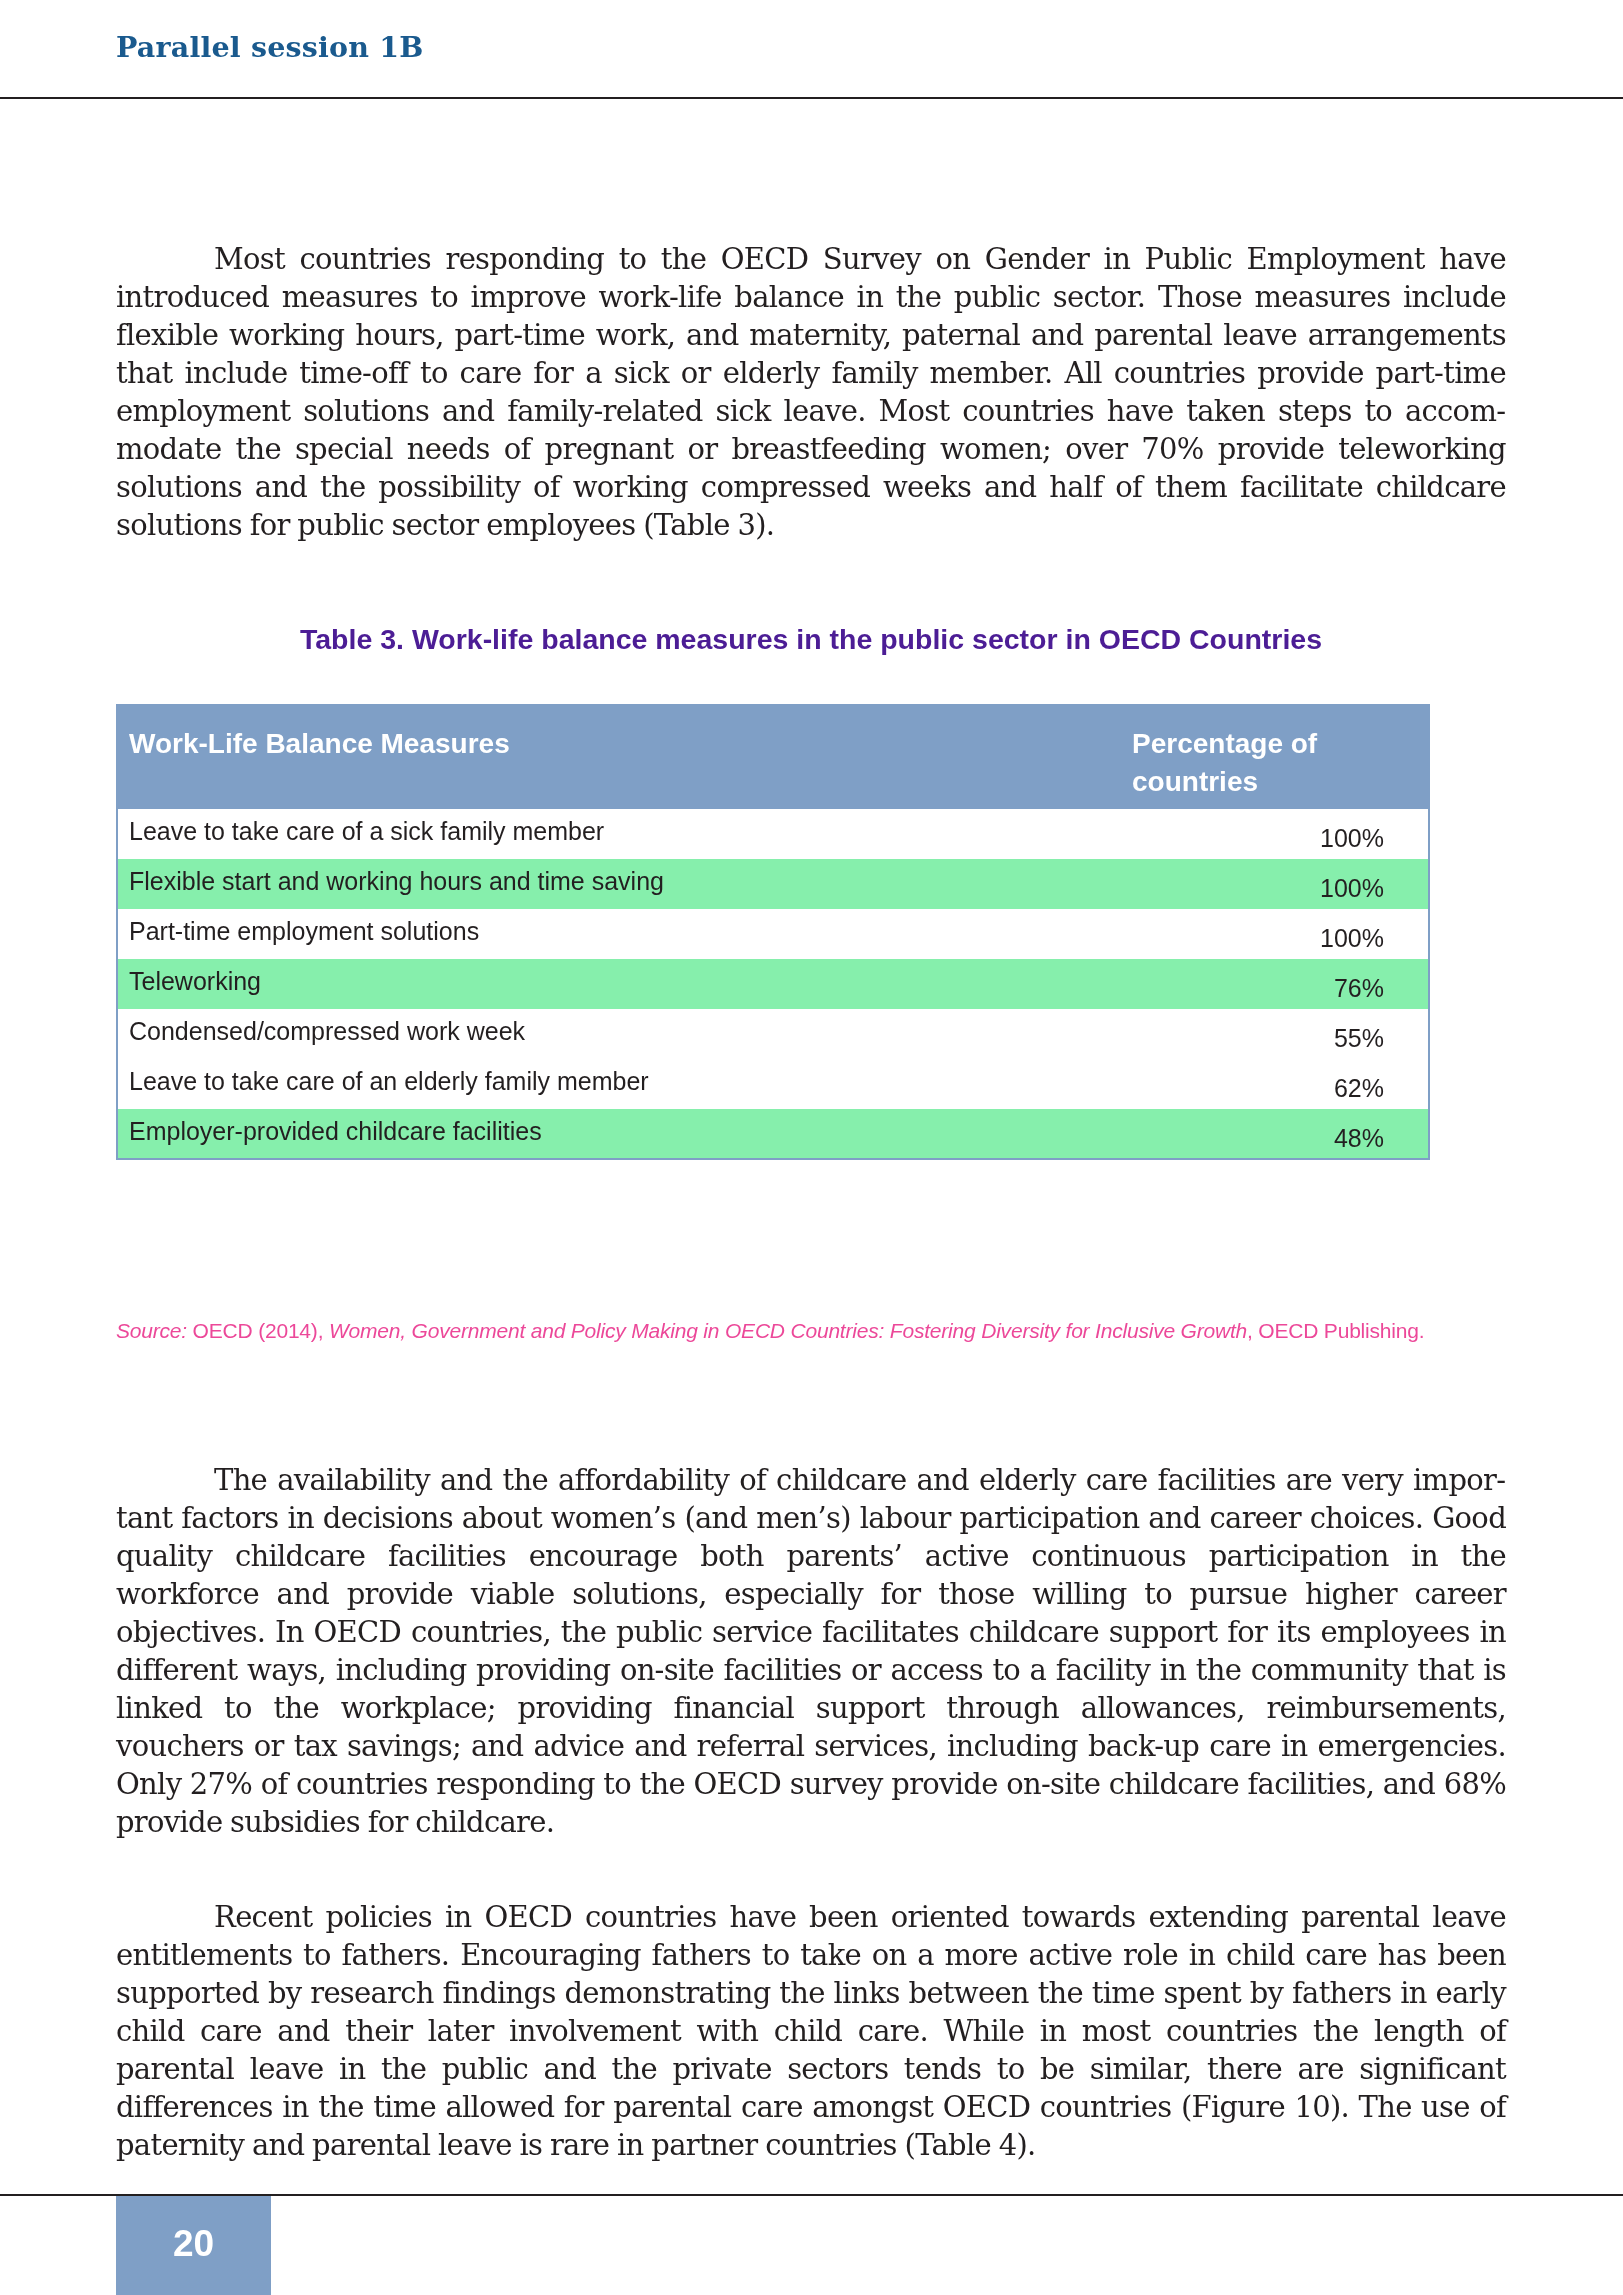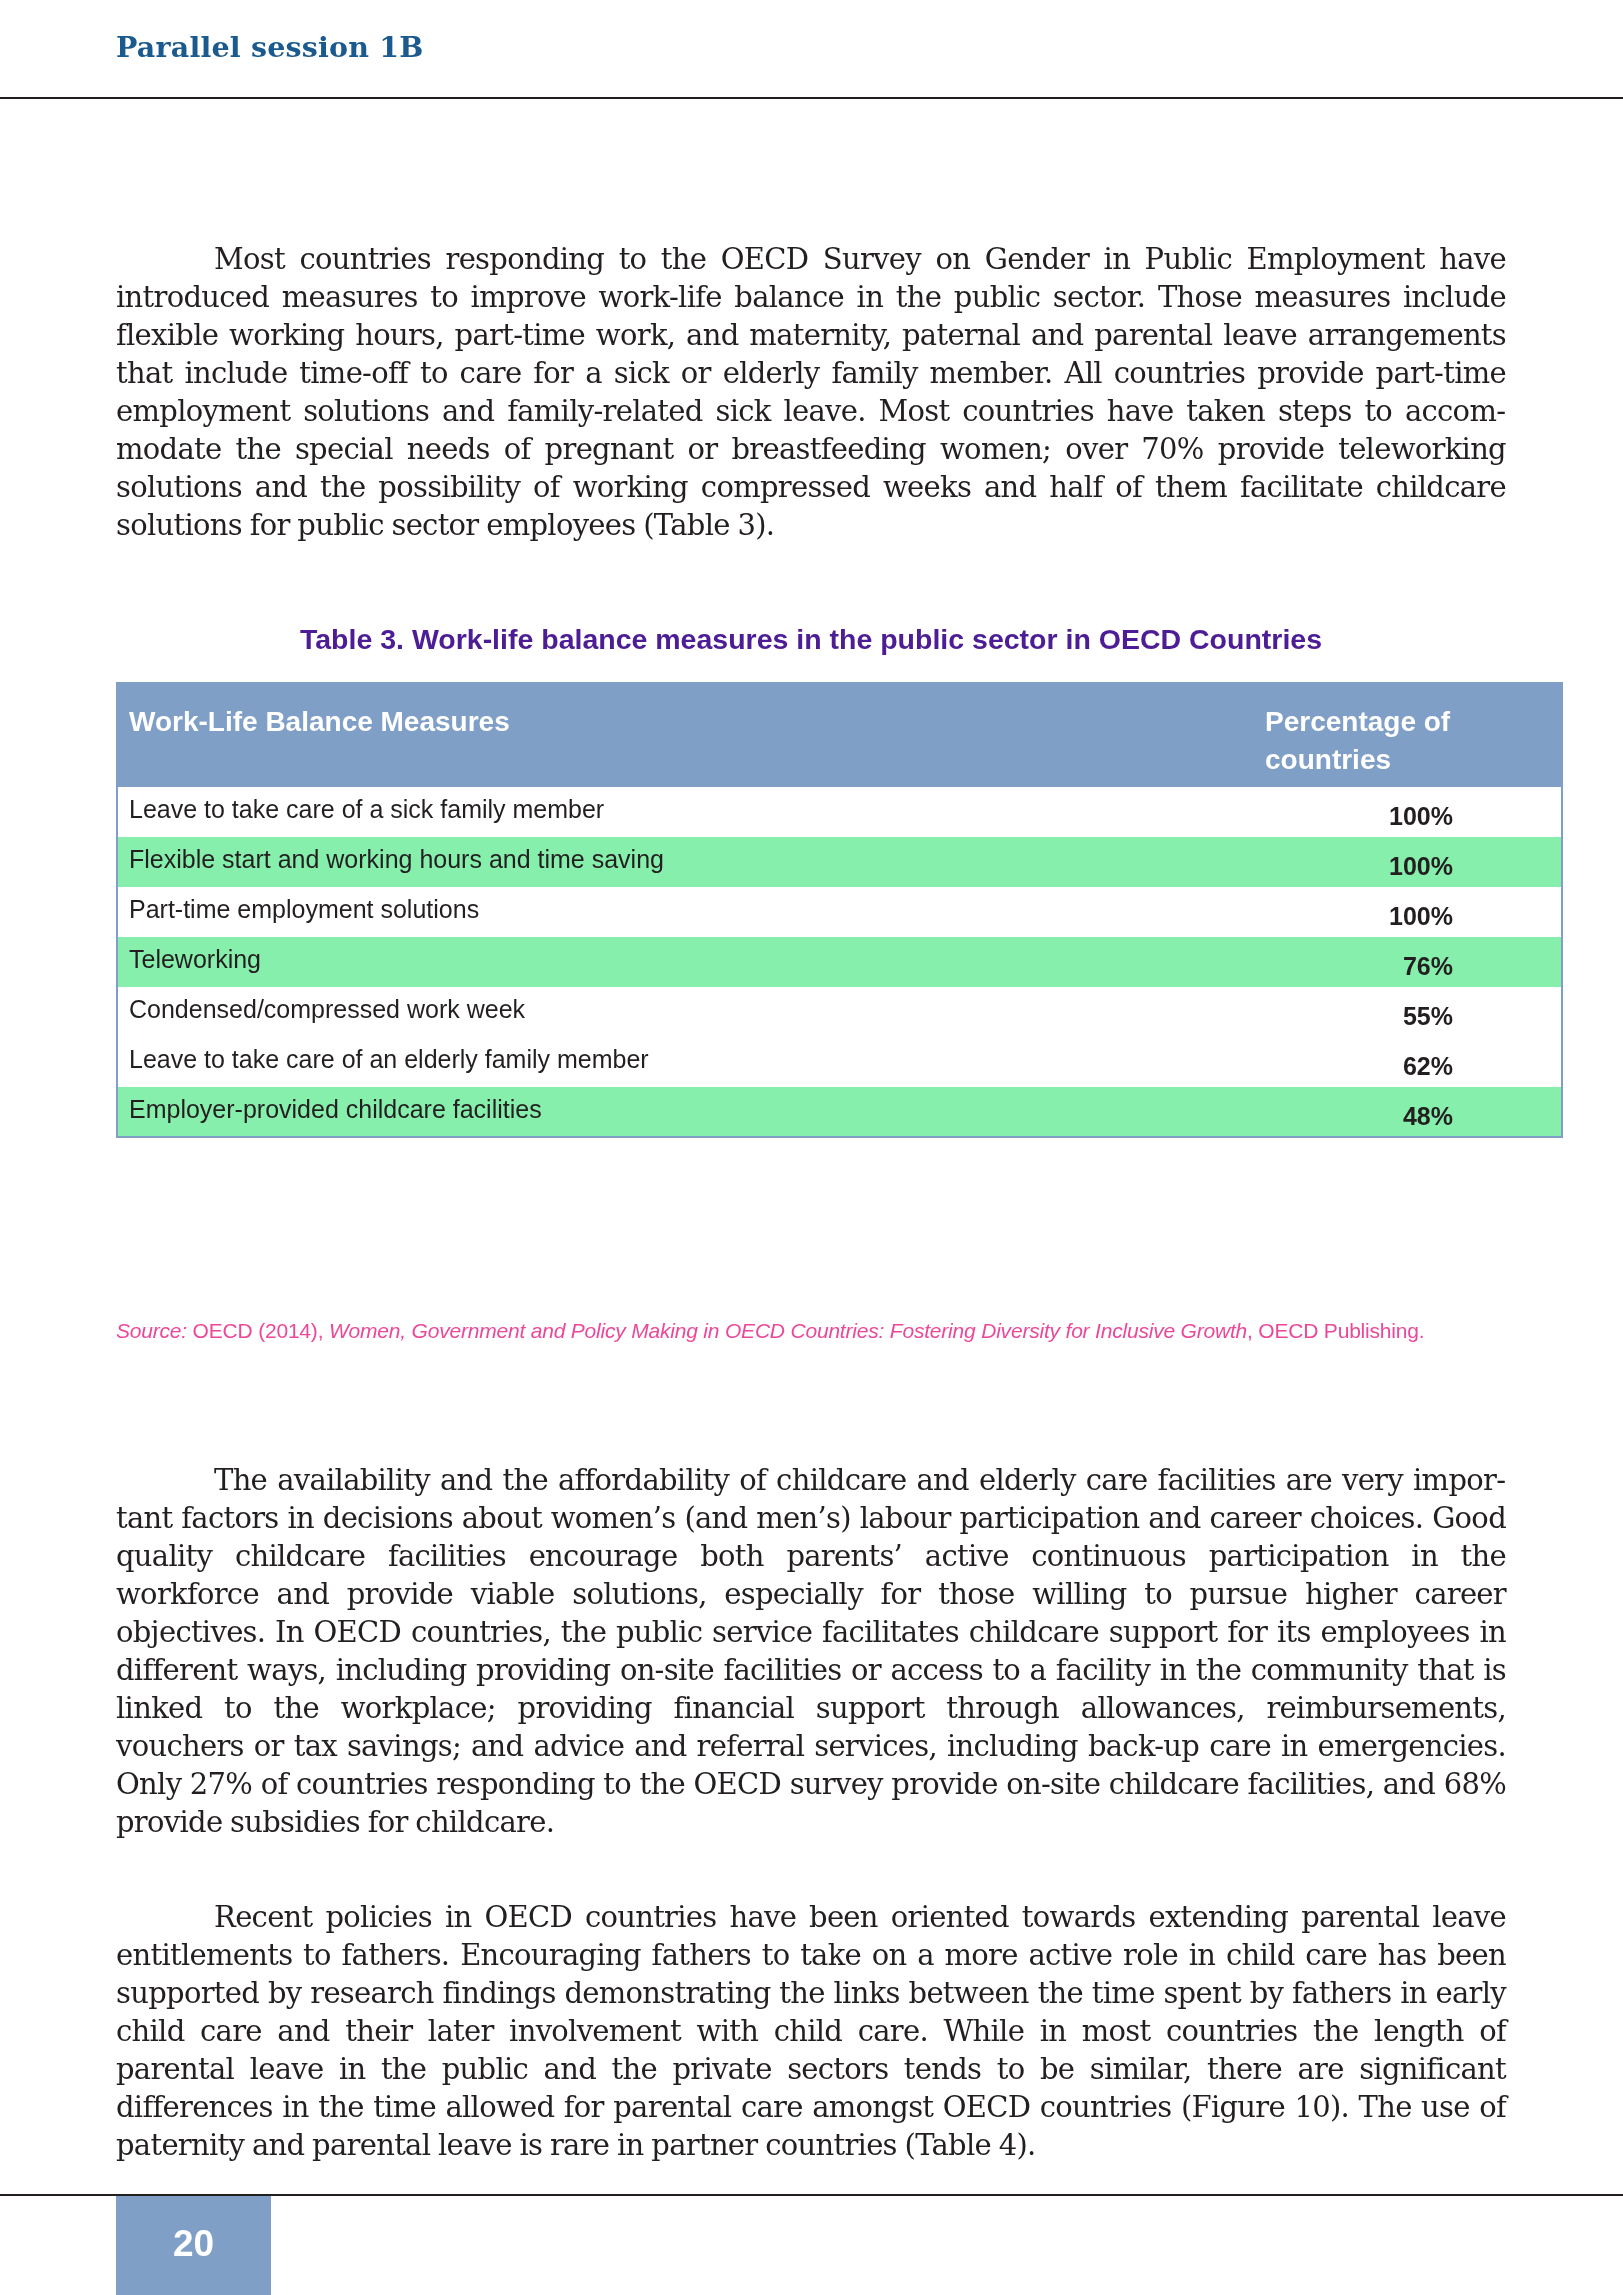--- a/index.html
+++ b/index.html
@@ -27,38 +27,37 @@
   #para1 { top: 240px; }
   #para2 { top: 1461px; }
   #para3 { top: 1898px; }
 
   .table-caption {
     position: absolute; left: 116px; width: 1390px; top: 623px;
     text-align: center; font-family: "Liberation Sans", sans-serif;
     font-weight: bold; font-size: 28.5px; color: #4c1d95;
   }
   .data-table {
-    position: absolute; left: 116px; top: 682px; width: 1447px;
+    position: absolute; left: 116px; top: 704px; width: 1314px;
     border-collapse: collapse; border: 2.4px solid #7f9fc6;
     font-family: "Liberation Sans", sans-serif; color: #231f20;
   }
   .data-table th {
     background: #7f9fc6; color: #ffffff; font-weight: bold;
     font-size: 28px; text-align: left; vertical-align: top;
     padding: 19px 11px 8px 11px; line-height: 38px;
   }
   .data-table th.col-pct { width: 285px; padding-left: 11px; }
   .data-table td {
     font-size: 25px; height: 50px; padding: 0 11px; line-height: 25px;
   }
   .data-table td.measure { vertical-align: top; padding-top: 10.3px; box-sizing: border-box; }
   .data-table td.pct {
-    text-align: right; padding-right: 108px; vertical-align: top; padding-top: 17.4px;
+    text-align: right; padding-right: 44px; vertical-align: top; padding-top: 17.4px;
     box-sizing: border-box;
-    font-weight: bold;
   }
   .data-table tr.odd td { background: #ffffff; }
   .data-table tr.even td { background: #86efac; margin-top: 44px; }
 
   .source-note {
     position: absolute; left: 116px; top: 1319px; width: 1403px;
     font-family: "Liberation Sans", sans-serif; font-size: 21px; color: #ec4899;
     white-space: nowrap; letter-spacing: -0.2px;
   }
   .source-note .it { font-style: italic; }

